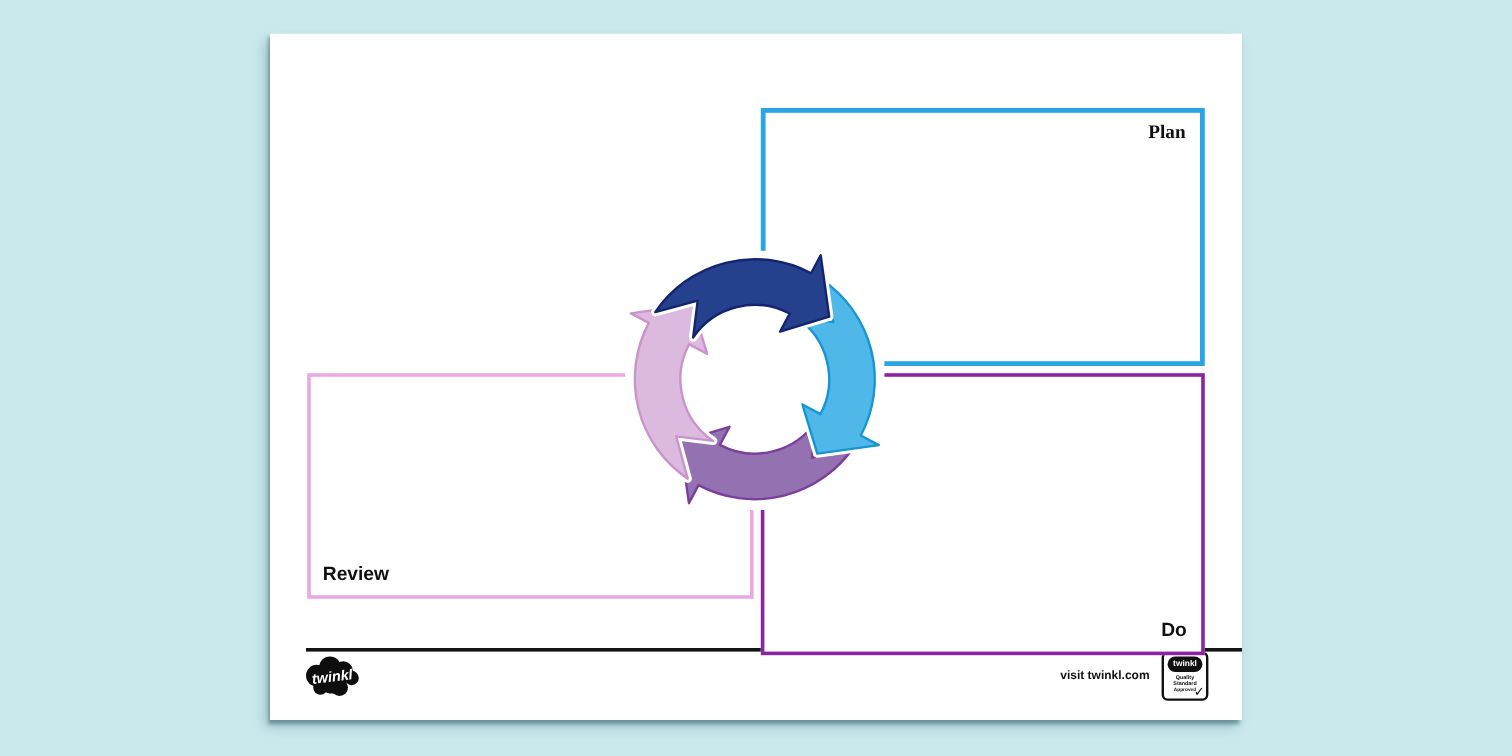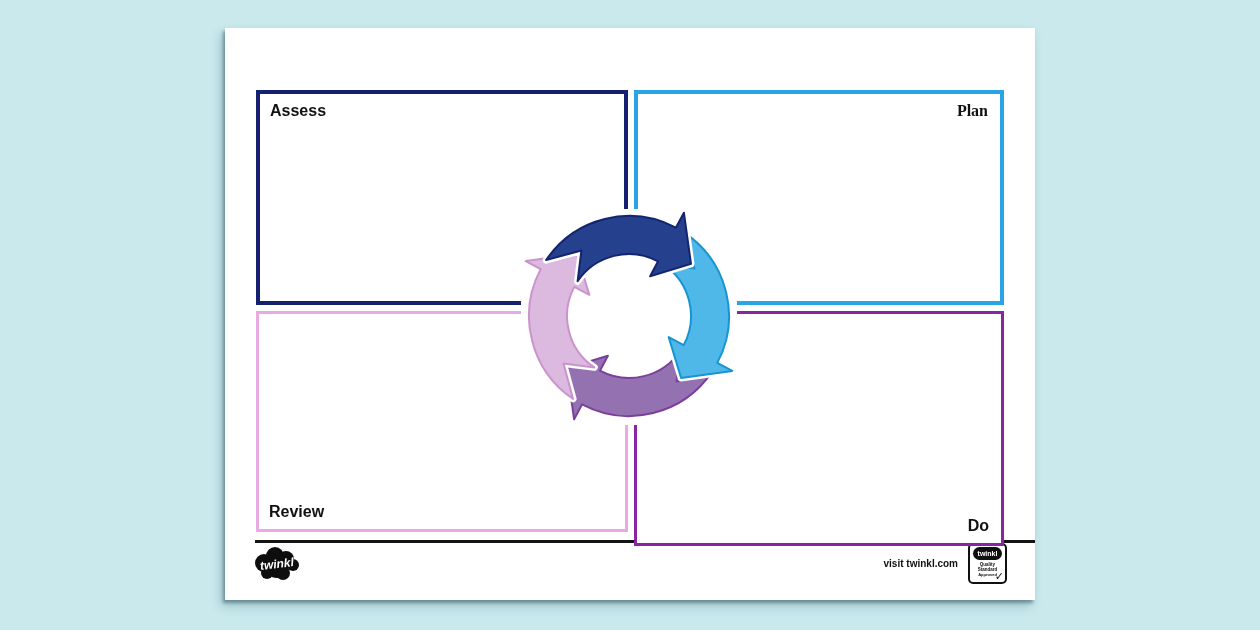--- a/index.html
+++ b/index.html
@@ -18,21 +18,21 @@
     font-size:26px;font-weight:bold;color:#151515;letter-spacing:-0.5px;
   }
   .quad{position:absolute;box-sizing:border-box;background:#fff;z-index:1;}
   .quad .q-label{position:absolute;font-size:16px;font-weight:bold;color:#111;}
   .q-label.tl{top:8px;left:10px;}
   .q-label.tr{top:8px;right:12px;}
   .q-label.bl{bottom:8px;left:10px;}
   .q-label.br{bottom:8px;right:12px;}
   #q-assess{left:31px;top:62px;width:372px;height:215px;border:4px solid;}
   #q-plan{left:409px;top:62px;width:370px;height:215px;border:4px solid;}
-  #q-review{left:31px;top:283px;width:372px;height:221px;border:3px solid;}
+  #q-review{left:31px;top:283px;width:372px;height:188px;border:3px solid;}
   #q-do{left:409px;top:283px;width:370px;height:235px;border:3px solid;}
   .cycle-mask{position:absolute;left:296px;top:181px;width:216px;height:216px;background:#fff;z-index:3;}
   .cycle-svg{position:absolute;left:279px;top:163px;width:250px;height:250px;z-index:4;}
   .cycle-svg .halo{fill:#ffffff;stroke:#ffffff;stroke-width:7;stroke-linejoin:round;}
   .cycle-svg .arm{stroke-width:2;stroke-linejoin:round;}
   .divider{position:absolute;left:30px;top:512px;width:780px;height:3px;background:#141414;}
   .brand-logo{position:absolute;left:28px;top:518px;width:50px;height:36px;}
   .visit{position:absolute;right:77px;top:530px;font-size:10px;font-weight:bold;color:#111;}
   .badge{
     position:absolute;left:743px;top:515px;width:39px;height:41px;box-sizing:border-box;
@@ -45,23 +45,20 @@
   .badge .b-line1{font-size:4.5px;font-weight:bold;text-align:center;color:#101010;margin-top:2px;}
   .badge .b-line2{font-size:4px;font-weight:bold;text-align:center;color:#101010;}
   .badge .b-check{position:absolute;right:1px;bottom:-1px;font-size:11px;color:#101010;}
 </style>
 </head>
 <body>
 
 <div class="page">
 
 
-  <div class="quad" id="q-assess" style="border-color: rgb(21, 32, 110);">
-    <span class="q-label tl">Assess</span>
-  </div>
 
   <div class="quad" id="q-plan" style="border-color: rgb(41, 165, 227); font-family: Liberation Serif, serif;">
     <span class="q-label tr">Plan</span>
   </div>
 
   <div class="quad" id="q-review" style="border-color: rgb(234, 169, 226);">
     <span class="q-label bl">Review</span>
   </div>
 
   <div class="quad" id="q-do" style="border-color: rgb(139, 36, 162);">

